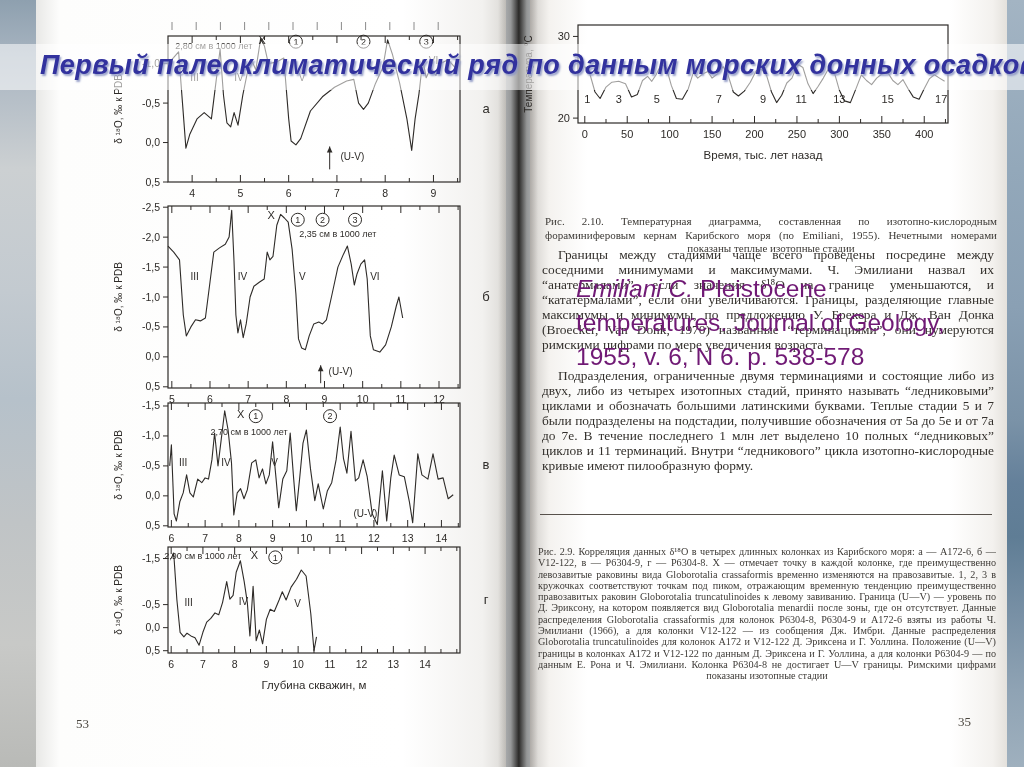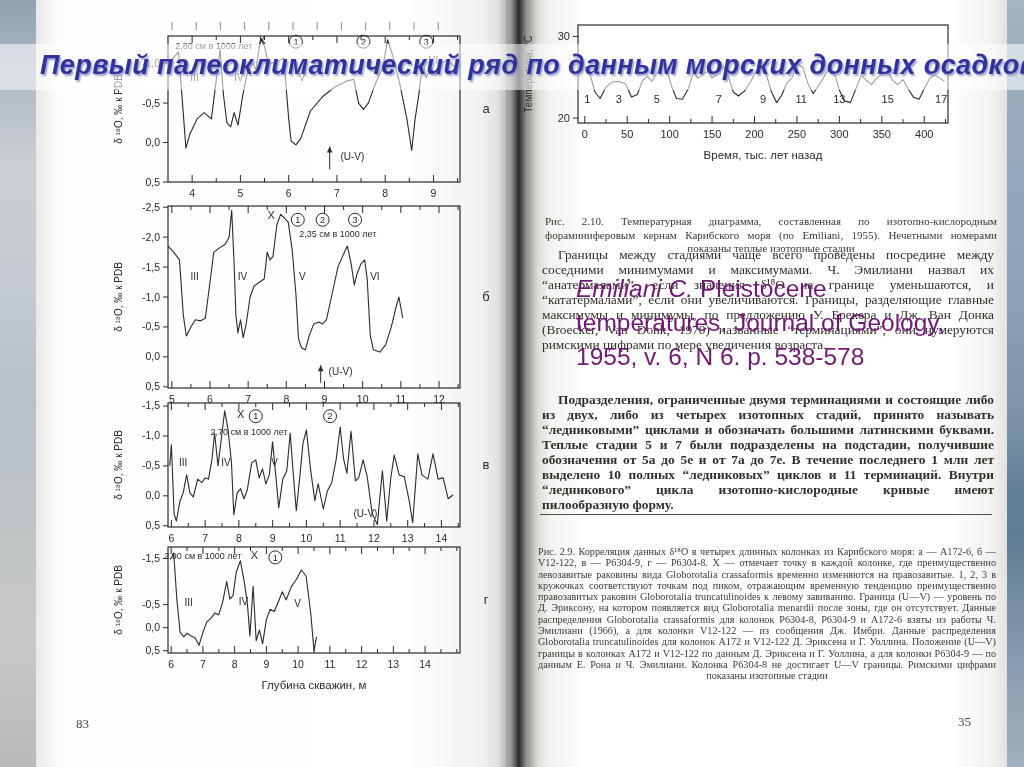--- a/index.html
+++ b/index.html
@@ -30,21 +30,21 @@
   
   .chart-mount{position:absolute;}
   
   .caption{position:absolute;font-family:"Liberation Serif",serif;color:#3d3a36;
     text-align:justify;text-align-last:center;}
   .cap210{left:545px;top:186px;width:452px;font-size:11px;line-height:13.6px;margin-top:29px;}
   .cap29{left:538px;top:546px;width:458px;font-size:10.2px;line-height:11.3px;}
   .para{position:absolute;font-family:"Liberation Serif",serif;color:#33302c;
     text-align:justify;text-indent:16px;font-size:13.4px;line-height:15px;width:452px;left:542px;}
   .para1{top:247px;}
-  .para2{top:392px;font-weight:bold;}
+  .para2{top:368px;}
   .rule{position:absolute;left:540px;top:514px;width:452px;height:0;
     border-top:1px solid #57514b;}
   .citation{position:absolute;left:576px;top:272px;width:400px;
     font-family:"Liberation Sans",sans-serif;font-size:24.5px;line-height:34px;
     color:#701a75;}
   .citation .it{font-style:italic;}
   .pagenum{position:absolute;font-size:13px;color:#4a463f;font-family:"Liberation Serif",serif;}
   .pn-left{left:76px;top:716px;}
   .pn-right{left:958px;top:714px;}
 </style>
@@ -339,21 +339,21 @@
         <text x="146.33043478260868" y="26.44347826086957" text-anchor="middle" font-size="11" fill="#2e2b28">X</text>
         <circle cx="167.2782608695652" cy="24.36521739130435" r="6.5" fill="none" stroke="#2e2b28" stroke-width="1"></circle>
         <text x="167.2782608695652" y="27.565217391304348" text-anchor="middle" font-size="9" fill="#2e2b28">1</text>
         <text x="80.63043478260869" y="72.5304347826087" text-anchor="middle" font-size="10" fill="#2e2b28">III</text>
         <text x="135.53913043478258" y="71.60869565217392" text-anchor="middle" font-size="10" fill="#2e2b28">IV</text>
         <text x="189.49565217391304" y="74.37391304347827" text-anchor="middle" font-size="10" fill="#2e2b28">V</text>
         <text x="14" y="67" text-anchor="middle" font-size="10" fill="#2e2b28" transform="rotate(-90 14 67)">δ ¹⁸O, ‰ к PDB</text>
         <text x="206" y="156" text-anchor="middle" font-size="11.5" fill="#2e2b28">Глубина скважин, м</text>
         <text x="378" y="71" text-anchor="middle" font-size="13" fill="#2e2b28">г</text>
       </svg></div>
-  <div class="pagenum pn-left">83</div>
+  <div class="pagenum pn-left">53</div>
 
   <div class="chart-mount" style="left: 518px; top: 11px;"><svg width="488" height="156" font-family="&quot;Liberation Sans&quot;, sans-serif">
         <rect x="60" y="14" width="370" height="98" fill="none" stroke="#2e2b28" stroke-width="1.2"></rect>
         <line x1="66.78899082568807" y1="112" x2="66.78899082568807" y2="105" stroke="#2e2b28" stroke-width="1"></line>
         <text x="66.78899082568807" y="127" text-anchor="middle" font-size="11" fill="#2e2b28">0</text>
         <line x1="88.0045871559633" y1="112" x2="88.0045871559633" y2="108" stroke="#2e2b28" stroke-width="1"></line>
         <line x1="109.22018348623854" y1="112" x2="109.22018348623854" y2="105" stroke="#2e2b28" stroke-width="1"></line>
         <text x="109.22018348623854" y="127" text-anchor="middle" font-size="11" fill="#2e2b28">50</text>
         <line x1="130.43577981651376" y1="112" x2="130.43577981651376" y2="108" stroke="#2e2b28" stroke-width="1"></line>
         <line x1="151.651376146789" y1="112" x2="151.651376146789" y2="105" stroke="#2e2b28" stroke-width="1"></line>

